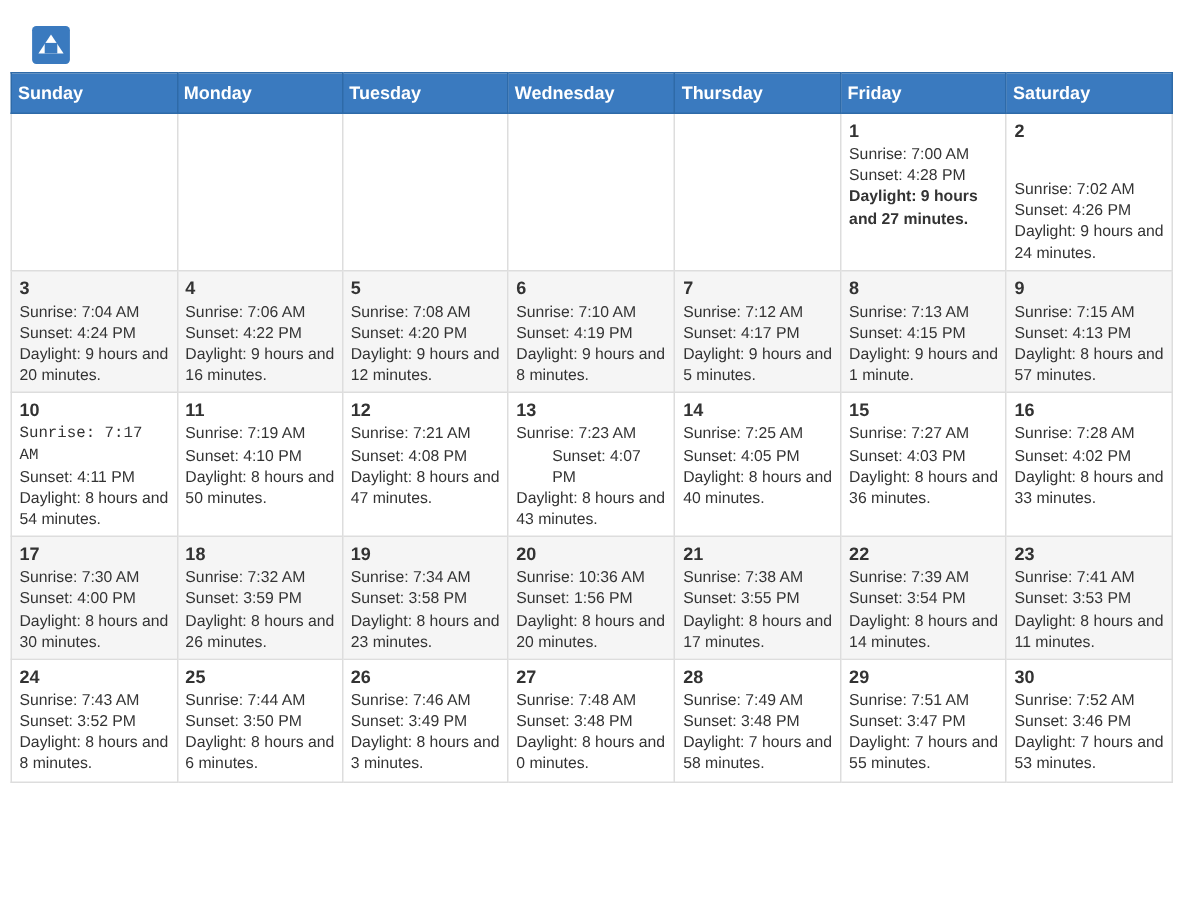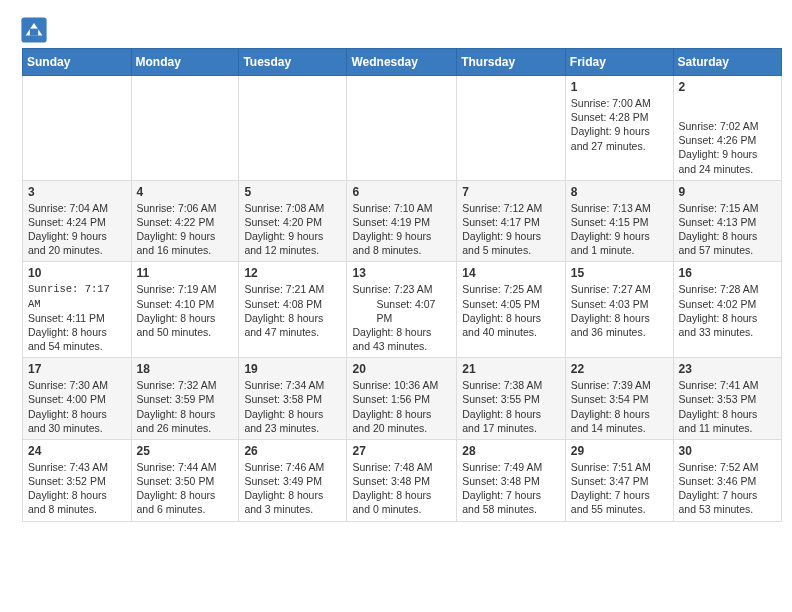--- a/index.html
+++ b/index.html
@@ -40,21 +40,21 @@
       font-size: 32px;
       color: #333;
       font-weight: normal;
     }
     .location {
       font-size: 14px;
       color: #555;
     }
     .calendar {
       width: 100%;
-      padding: 0 10px 10px 22px;
+      padding: 0 10px 10px 7px;
     }
     table {
       width: 100%;
       border-collapse: collapse;
     }
     thead tr th {
       background-color: #3a7abf;
       color: #fff;
       font-size: 12px;
       font-weight: bold;
@@ -122,21 +122,21 @@
     <tr>
           <td class="empty"></td>
           <td class="empty"></td>
           <td class="empty"></td>
           <td class="empty"></td>
           <td class="empty"></td>
           <td>
             <span class="day-num">1</span>
             <div style="line-height: 1.35;">Sunrise: 7:00 AM</div>
             <div style="line-height: 1.35;">Sunset: 4:28 PM</div>
-            <div style="line-height: 1.35;">Daylight: 9 hours and 27 minutes.</div>
+            <div style="line-height: 1.35; font-weight: bold;">Daylight: 9 hours and 27 minutes.</div>
           </td>
           <td>
             <span class="day-num">2</span>
             <div style="line-height: 1.35; margin-top: 25px;">Sunrise: 7:02 AM</div>
             <div style="line-height: 1.35;">Sunset: 4:26 PM</div>
             <div style="line-height: 1.35;">Daylight: 9 hours and 24 minutes.</div>
           </td>
         </tr>
         <tr>
           <td>

